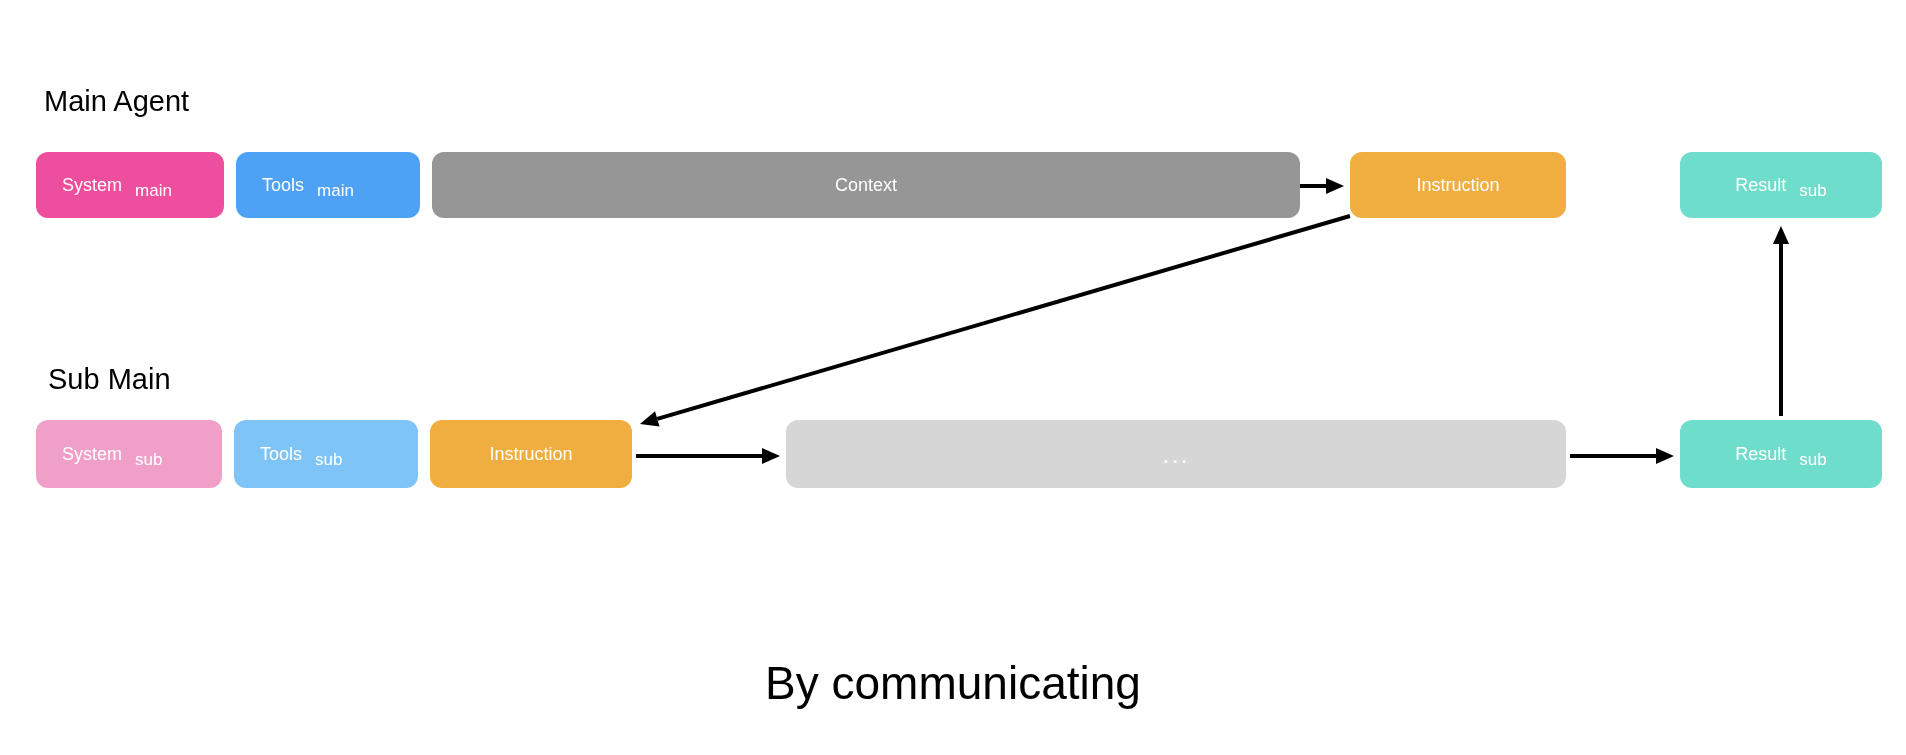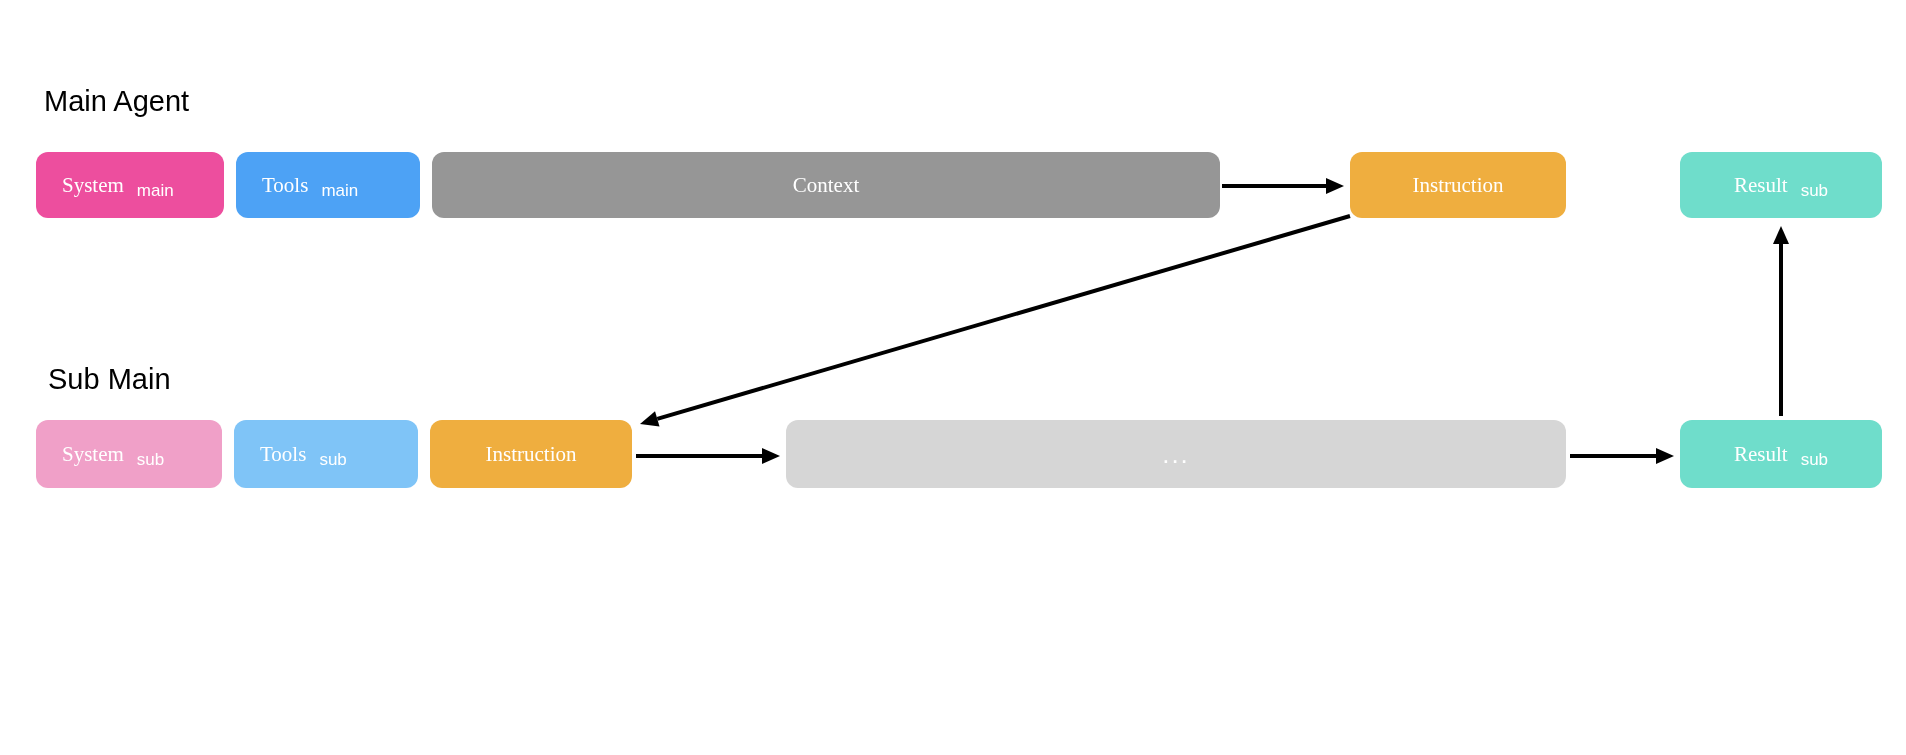--- a/index.html
+++ b/index.html
@@ -42,21 +42,21 @@
     align-items: center;
     border-radius: 12px;
     color: #ffffff;
     font-size: 26px;
     line-height: 1;
     white-space: nowrap;
   }
   .node.left   { justify-content: flex-start; padding-left: 26px; }
   .node.center { justify-content: center; }
 
-  .node .base { font-size: 21px; font-family: Liberation Serif, serif; }
+  .node .base { font-size: 18px; }
   .node .sub  {
     font-size: 17px;
     vertical-align: baseline;
     position: relative;
     top: 5px;
     margin-left: 13px;
   }
 
   
   .agent-label {
@@ -119,21 +119,21 @@
   <div id="rows-root">
       <div class="agent-label" style="left: 44px; top: 87px;">Main Agent</div>
       <div class="node left" style="left: 36px; top: 152px; width: 188px; height: 66px; background: rgb(237, 78, 158); color: rgb(255, 255, 255);">
         <span class="base">System</span>
         <span class="sub">main</span>
       </div>
       <div class="node left" style="left: 236px; top: 152px; width: 184px; height: 66px; background: rgb(77, 162, 245); color: rgb(255, 255, 255);">
         <span class="base">Tools</span>
         <span class="sub">main</span>
       </div>
-      <div class="node center" style="left: 432px; top: 152px; width: 788px; height: 66px; background: rgb(150, 150, 150); color: rgb(255, 255, 255);">
+      <div class="node center" style="left: 432px; top: 152px; width: 868px; height: 66px; background: rgb(150, 150, 150); color: rgb(255, 255, 255);">
         <span class="base">Context</span>
       </div>
       <div class="node center" style="left: 1350px; top: 152px; width: 216px; height: 66px; background: rgb(239, 174, 63); color: rgb(255, 255, 255);">
         <span class="base">Instruction</span>
       </div>
       <div class="node center" style="left: 1680px; top: 152px; width: 202px; height: 66px; background: rgb(111, 221, 203); color: rgb(255, 255, 255);">
         <span class="base">Result</span>
         <span class="sub">sub</span>
       </div>
       <div class="agent-label" style="left: 48px; top: 365px;">Sub Main</div>
@@ -150,14 +150,15 @@
       </div>
       <div class="node center" style="left: 786px; top: 420px; width: 780px; height: 68px; background: rgb(214, 214, 214); color: rgb(255, 255, 255);">
         <span class="ellipsis">...</span>
       </div>
       <div class="node center" style="left: 1680px; top: 420px; width: 202px; height: 68px; background: rgb(111, 221, 203); color: rgb(255, 255, 255);">
         <span class="base">Result</span>
         <span class="sub">sub</span>
       </div>
     </div>
 
+  <div id="caption" style="top: 660px;">By communicating</div>
 
 </div>
 
 </body></html>

